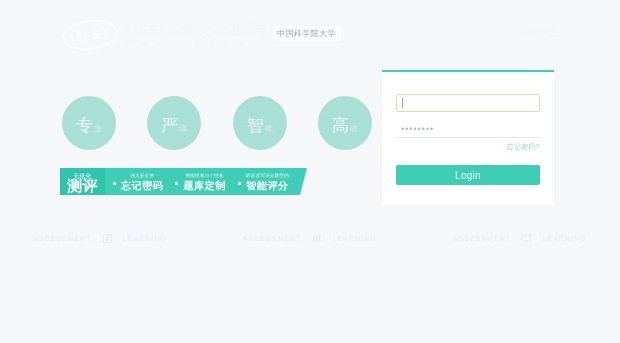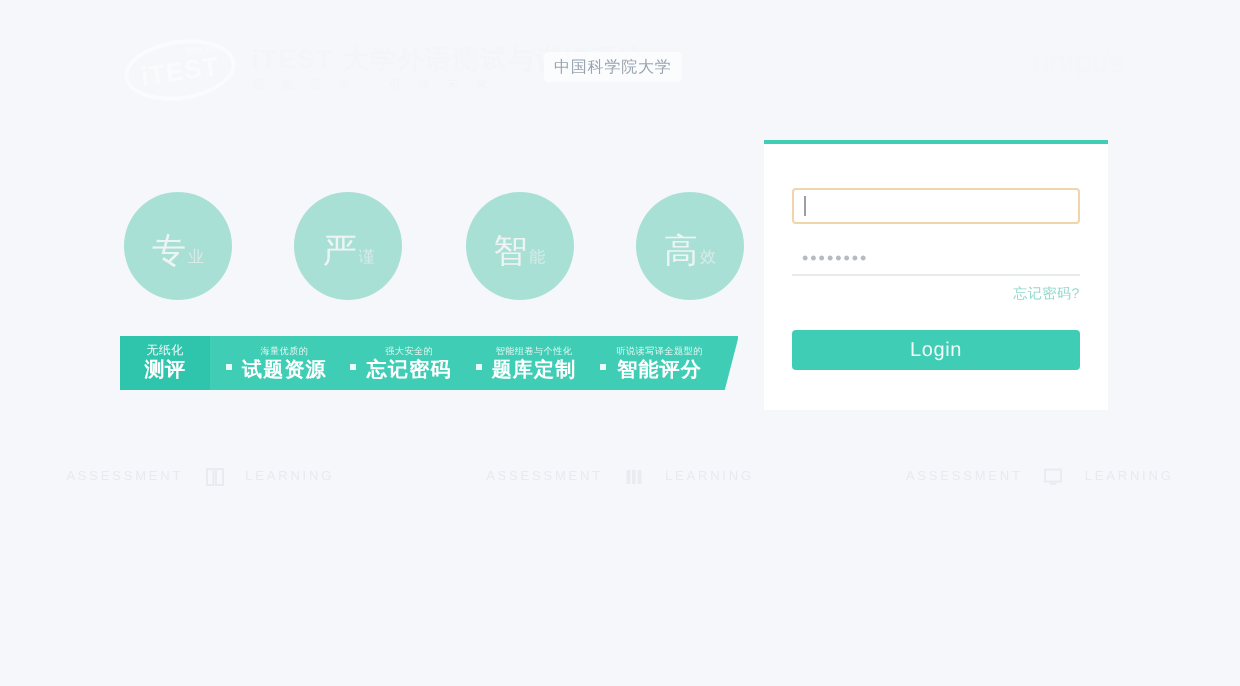--- a/index.html
+++ b/index.html
@@ -85,21 +85,21 @@
   .banner {
     position: absolute; left: 60px; top: 168px;
     height: 27px; display: flex; align-items: stretch;
   }
   .banner-badge {
     width: 45px; background: #2fc4ac;
     display: flex; flex-direction: column; align-items: center;
     justify-content: center; color: #ffffff; padding: 2px 0;
   }
   .banner-badge-top { font-size: 6px; line-height: 8px; letter-spacing: .2px; opacity: .95; }
-  .banner-badge-bottom { font-size: 10px; line-height: 11px; font-weight: bold; letter-spacing: .3px; }
+  .banner-badge-bottom { font-size: 15px; line-height: 11px; font-weight: bold; letter-spacing: .3px; }
   .banner-body {
     background: #3fcdb5; display: flex; align-items: stretch;
     padding: 0 6px 0 2px;
     clip-path: polygon(0 0, 100% 0, calc(100% - 7px) 100%, 0 100%);
     padding-right: 12px;
   }
   .feature {
     display: flex; align-items: center; padding: 0 6px; position: relative;
   }
   .feature-bullet {
@@ -221,27 +221,20 @@
       </div>
     </div>
   </div>
 
   <div class="banner">
     <div class="banner-badge">
       <span class="banner-badge-top">无纸化</span>
       <span class="banner-badge-bottom">测评</span>
     </div>
     <div class="banner-body">
-      <div class="feature">
-        <span class="feature-bullet"></span>
-        <span class="feature-texts">
-          <span class="feature-small">海量优质的</span>
-          <span class="feature-main">试题资源</span>
-        </span>
-      </div>
       <div class="feature">
         <span class="feature-bullet"></span>
         <span class="feature-texts">
           <span class="feature-small">强大安全的</span>
           <span class="feature-main">忘记密码</span>
         </span>
       </div>
       <div class="feature">
         <span class="feature-bullet"></span>
         <span class="feature-texts">

